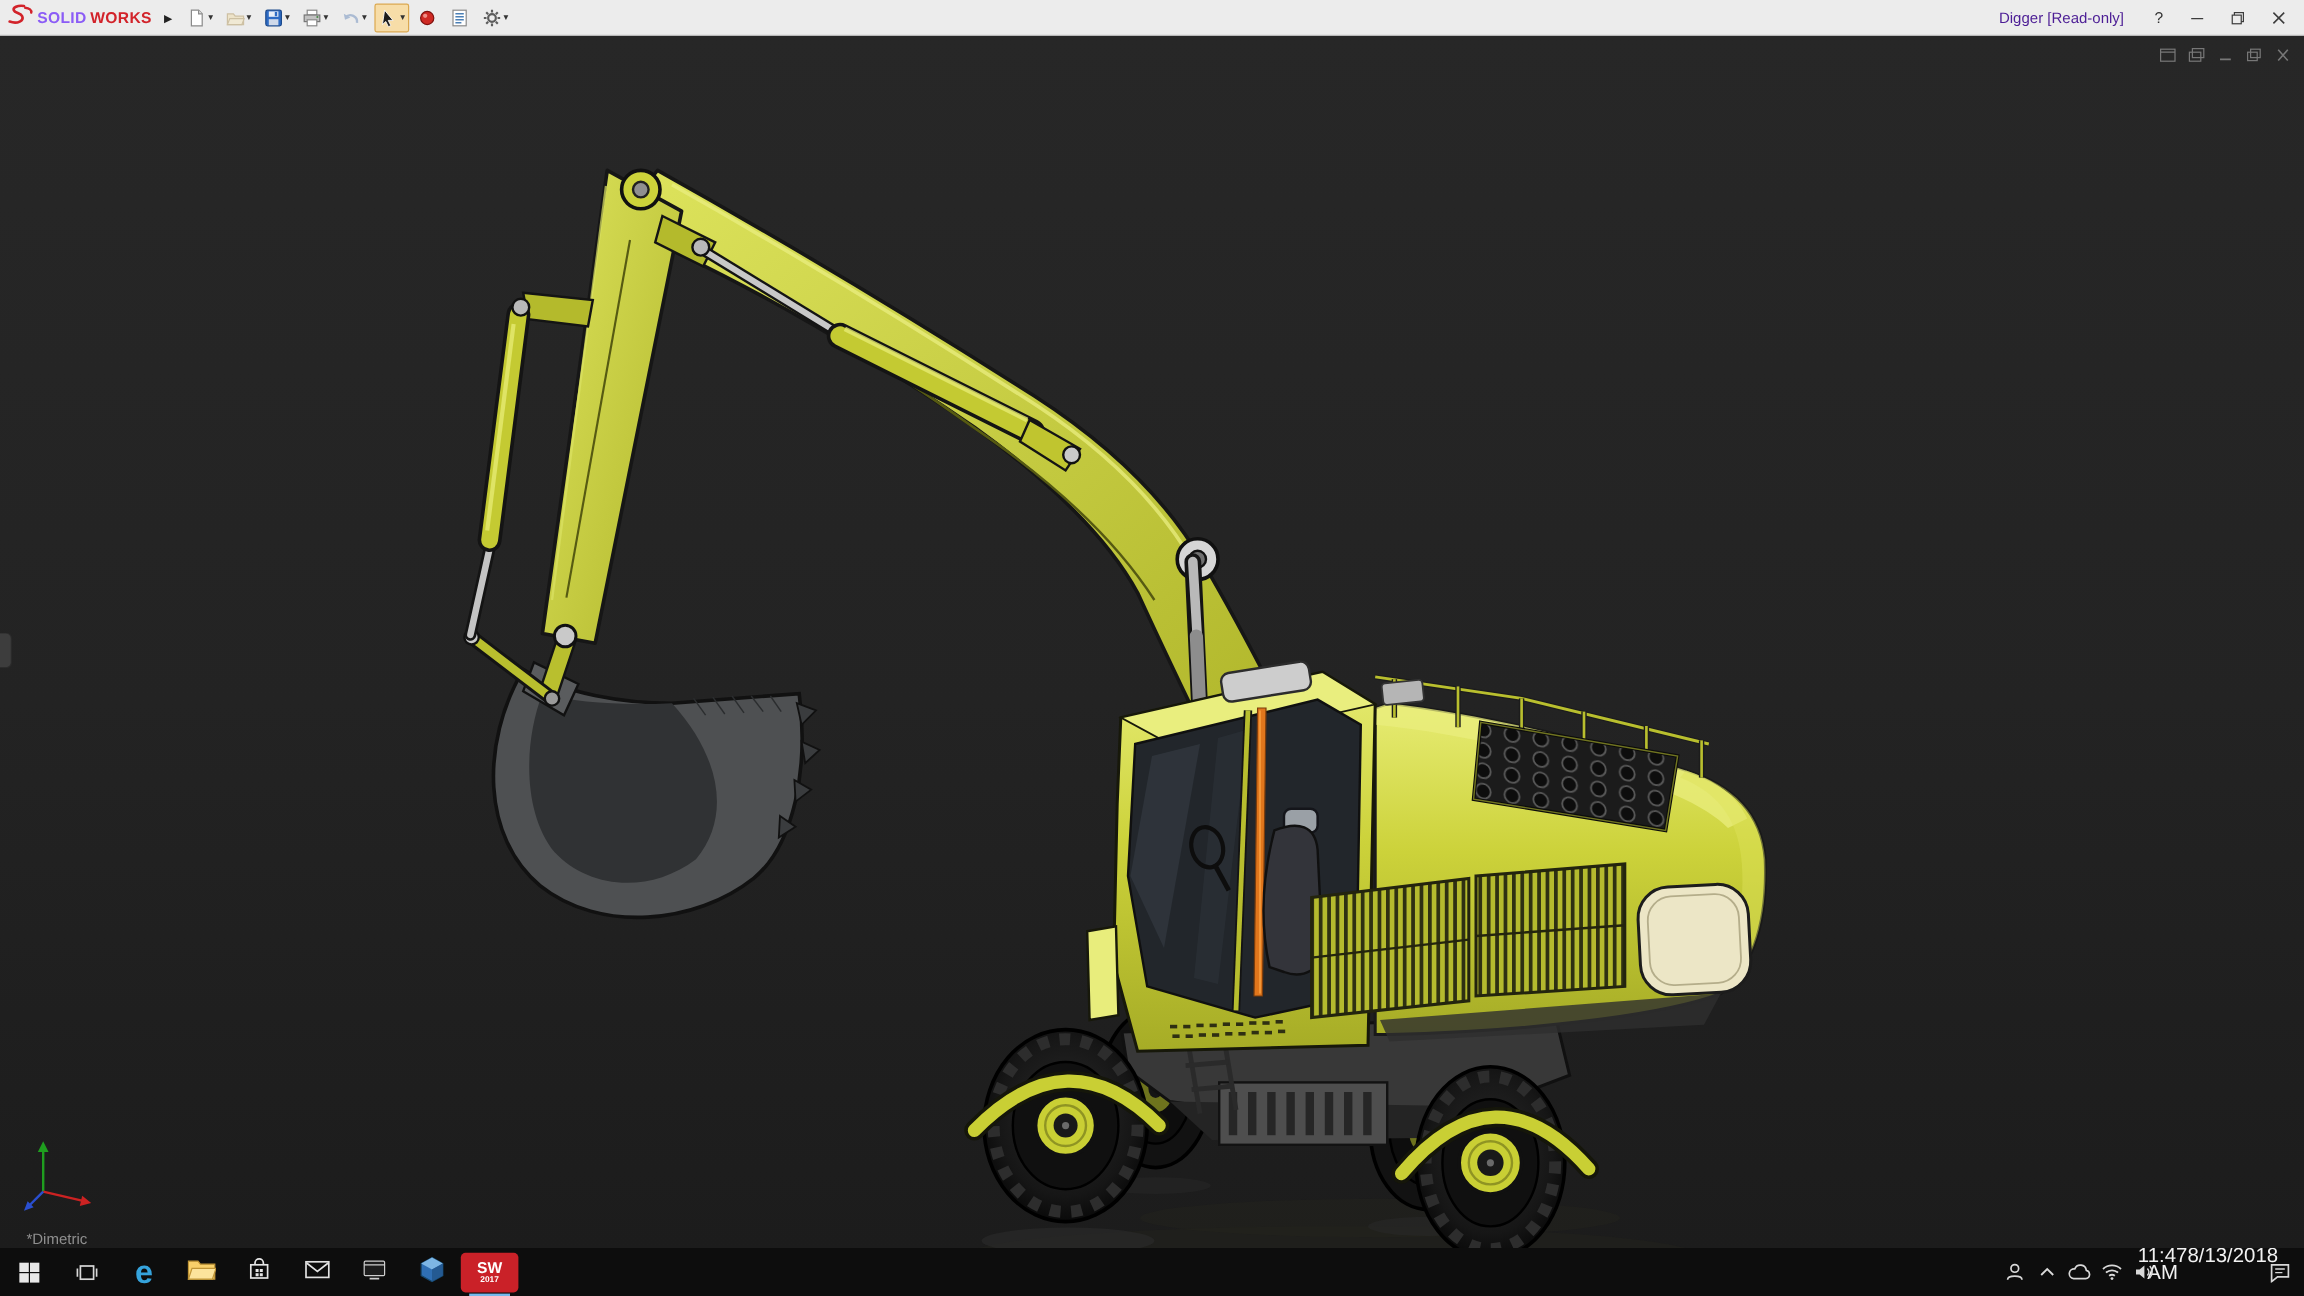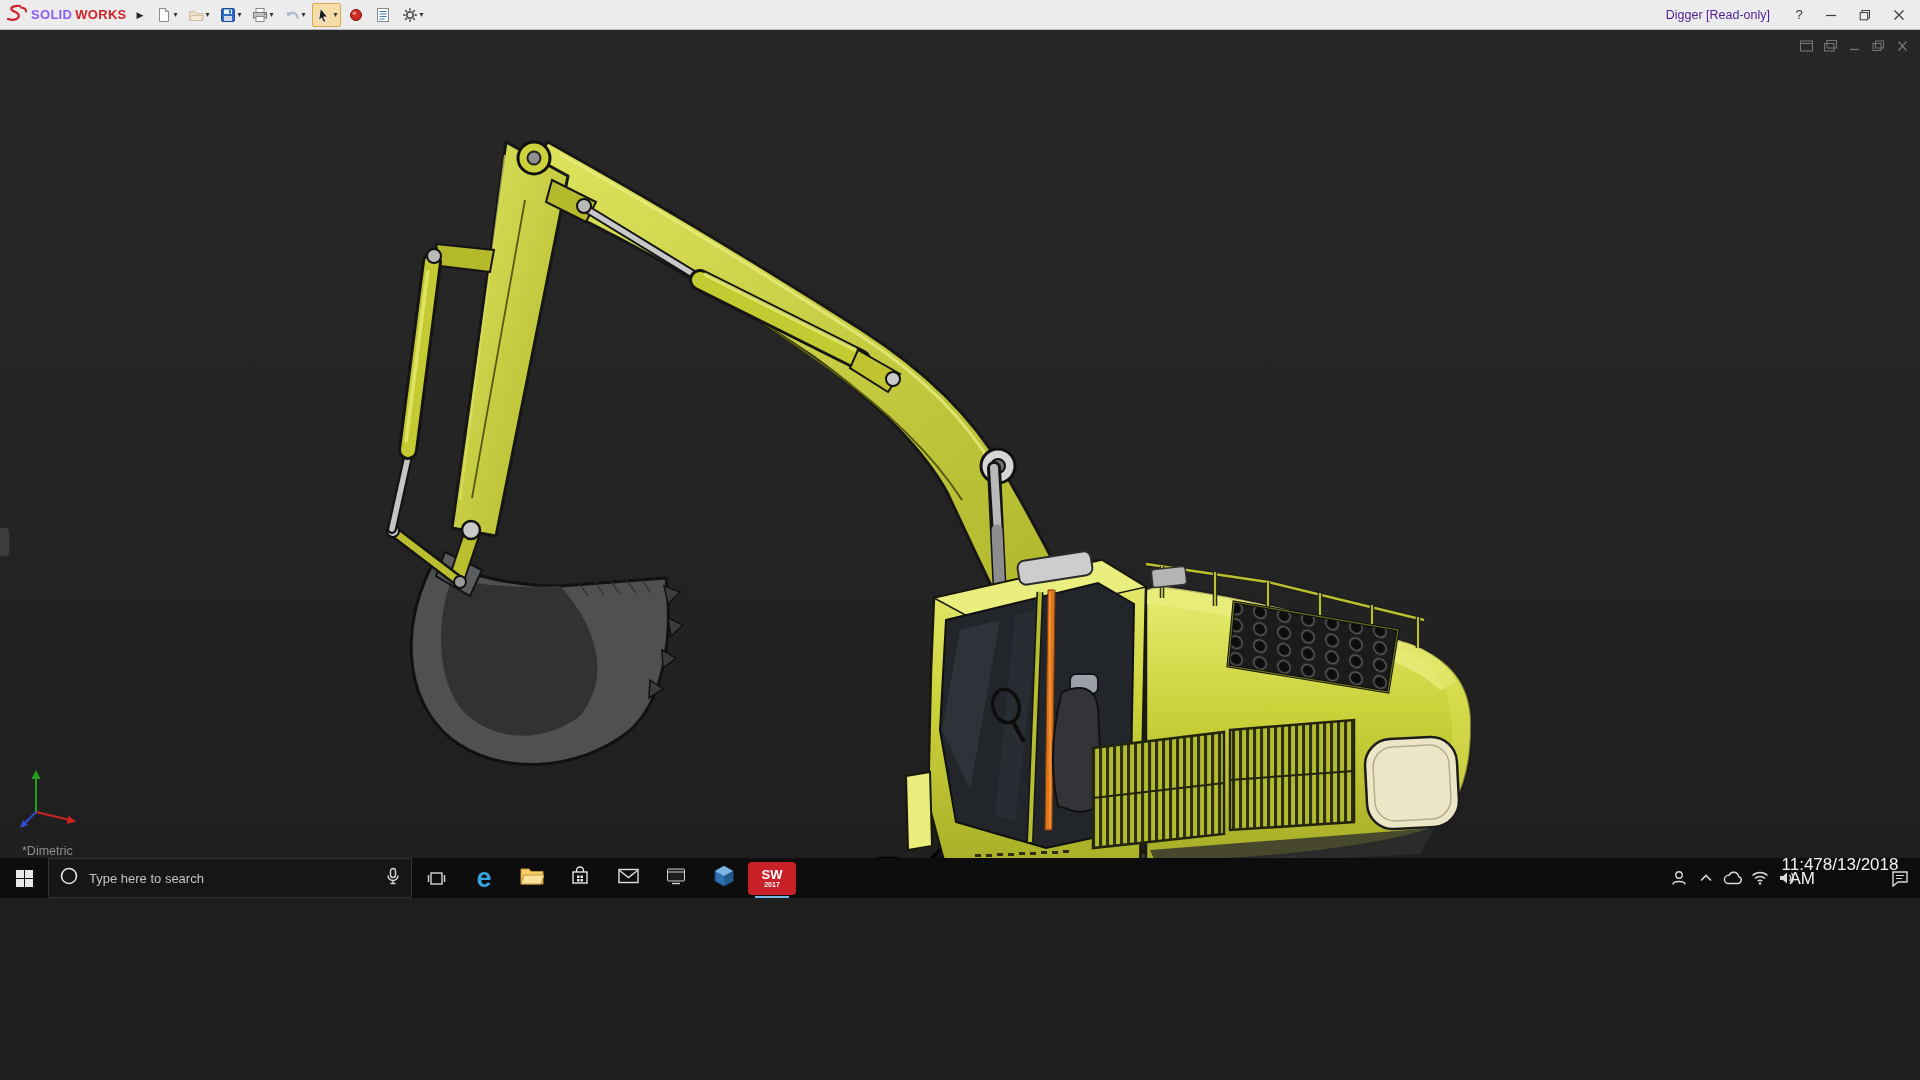--- a/index.html
+++ b/index.html
@@ -15,21 +15,21 @@
   .tgroup{display:flex;align-items:center;padding:2px 2px;border:1px solid transparent;border-radius:2px;}
   .tgroup.active{background:#f7dda8;border:1px solid #dba84f;}
   .tbtn{width:18px;height:18px;display:flex;align-items:center;justify-content:center;}
   .caret{font-size:8px;color:#333;margin-left:1px;}
   .faded{opacity:.45;}
   #tb-title{position:absolute;left:520px;right:150px;text-align:right;font-size:12.5px;color:#4c1d95;}
   .tb-right{margin-left:auto;display:flex;align-items:center;gap:4px;padding-right:6px;}
   .winctl{width:30px;height:26px;display:flex;align-items:center;justify-content:center;}
   .help-glyph{font-size:13px;color:#333;width:26px;text-align:center;}
   
-  #viewport{position:relative;height:828px;background:#232323;overflow:hidden;}
+  #viewport{position:relative;height:1010px;background:#232323;overflow:hidden;}
   #scene{position:absolute;left:0;top:0;}
   #vp-controls{position:absolute;top:8px;right:10px;display:flex;gap:8px;opacity:.8;}
   #vp-controls span{display:flex;align-items:center;justify-content:center;width:16px;height:15px;}
   #view-label{position:absolute;left:22px;bottom:0px;color:#8f8f8f;font-size:12.5px;}
   #triad{position:absolute;left:18px;bottom:24px;}
   #left-tab{position:absolute;left:0;top:497px;width:9px;height:28px;background:#3d3d3d;
     border:1px solid #2a2a2a;border-left:none;border-radius:0 5px 5px 0;}
   
   #taskbar{height:40px;background:#0d0d0d;display:flex;align-items:stretch;color:#e8e8e8;}
   .tb-item{position:relative;width:48px;display:flex;align-items:center;justify-content:center;}
@@ -490,34 +490,20 @@
   <div class="tb-item">
     <svg width="17" height="17" viewBox="0 0 17 17">
         <g fill="#e8e8e8">
           <rect x="0" y="0" width="8" height="8"></rect>
           <rect x="9" y="0" width="8" height="8"></rect>
           <rect x="0" y="9" width="8" height="8"></rect>
           <rect x="9" y="9" width="8" height="8"></rect>
         </g>
       </svg>
   </div>
-  <div id="searchbox">
-    <span>
-      <svg width="20" height="20" viewBox="0 0 20 20">
-          <circle cx="10" cy="10" r="7.5" fill="none" stroke="#e2e2e2" stroke-width="1.6"></circle>
-        </svg>
-    </span>
-    <span class="search-text">Type here to search</span>
-    <span>
-      <svg width="16" height="18" viewBox="0 0 16 18">
-          <rect x="5.5" y="1.5" width="5" height="9" rx="2.5" fill="none" stroke="#d8d8d8" stroke-width="1.4"></rect>
-          <path d="M3 8.5a5 5 0 0 0 10 0M8 13.5v3M5.5 16.5h5" fill="none" stroke="#d8d8d8" stroke-width="1.4"></path>
-        </svg>
-    </span>
-  </div>
   <div class="tb-item">
     <svg width="19" height="17" viewBox="0 0 19 17">
         <rect x="4" y="3" width="11" height="11" fill="none" stroke="#d8d8d8" stroke-width="1.4"></rect>
         <path d="M1.5 5v7M17.5 5v7" stroke="#d8d8d8" stroke-width="1.4"></path>
       </svg>
   </div>
   <div class="tb-item">
     <span class="edge-e">e</span>
   </div>
   <div class="tb-item">

